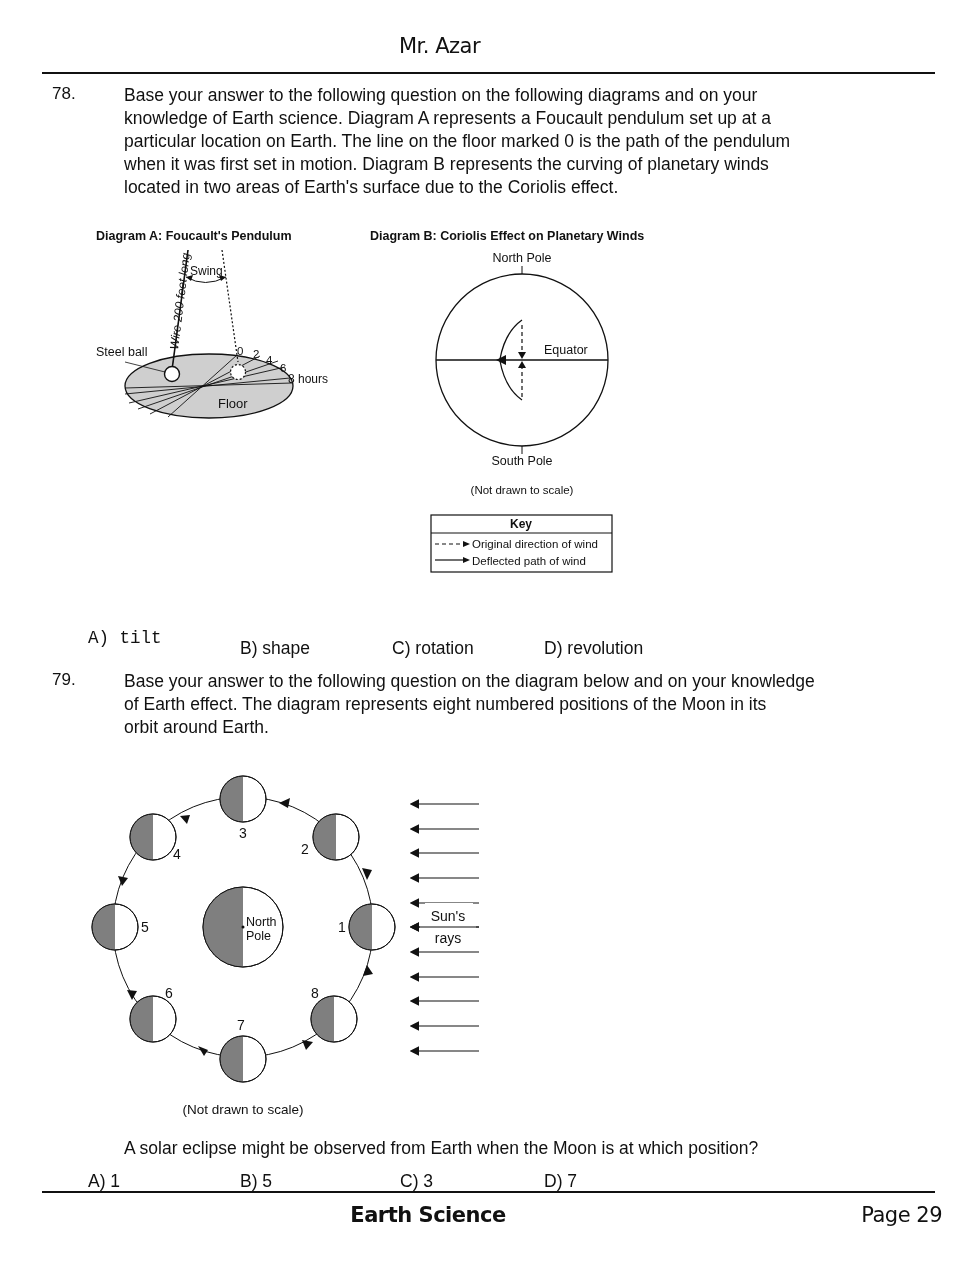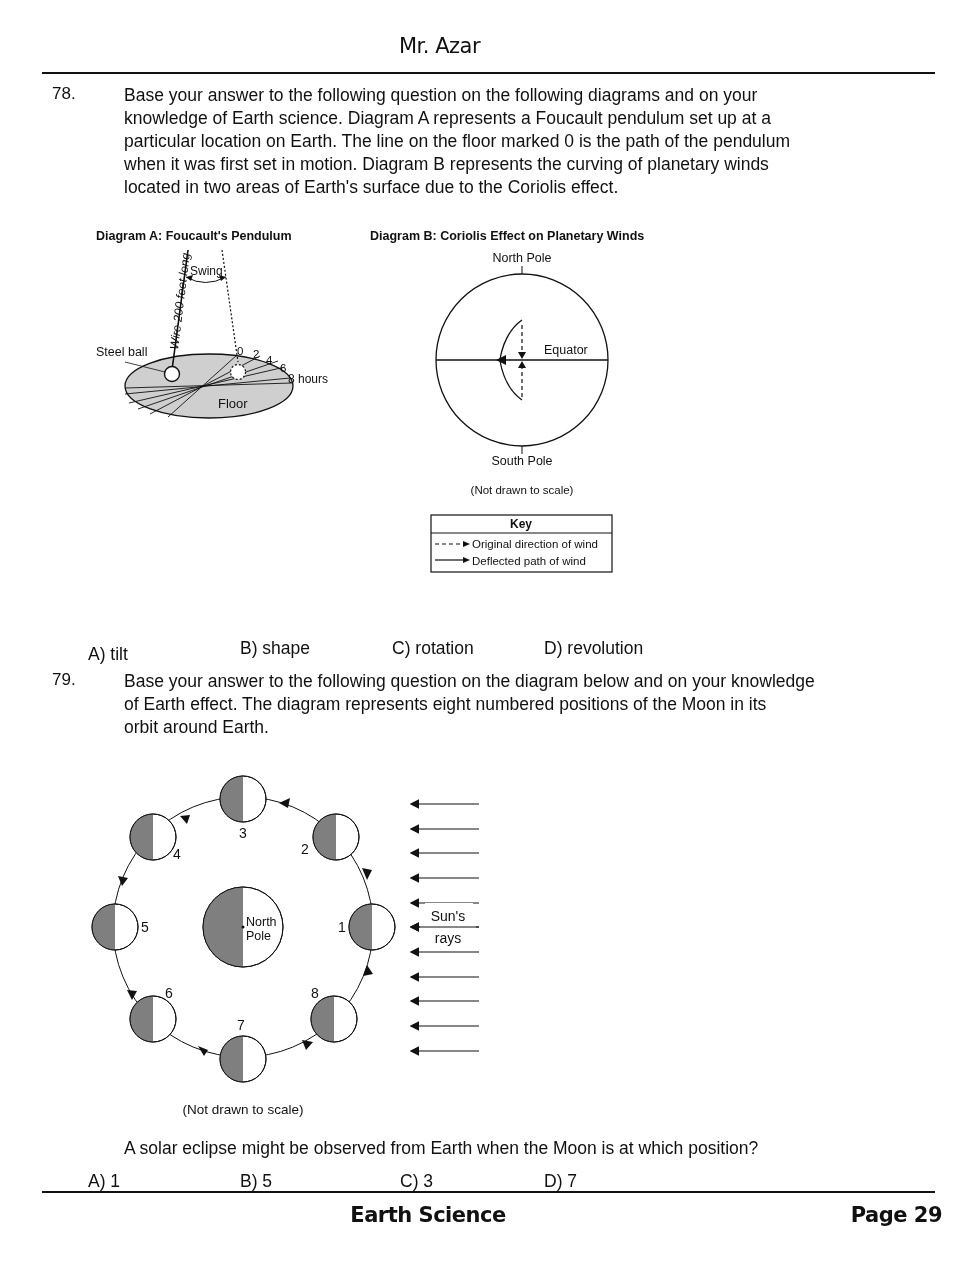--- a/index.html
+++ b/index.html
@@ -4,21 +4,21 @@
 <style>
   html, body { margin:0; padding:0; background:#fff; }
   body { width:979px; height:1266px; position:relative; font-family:"Liberation Sans", sans-serif; color:#111; overflow:hidden; }
   .abs { position:absolute; }
   .header-title { left:0; width:879px; top:34px; text-align:center; font-family:"DejaVu Sans", sans-serif; font-weight:normal; font-size:21px; letter-spacing:-0.5px; }
   .rule { left:42px; width:893px; height:2px; background:#111; }
   .qnum { font-size:17px; }
   .qtext { font-size:17.5px; line-height:23px;margin-left:36px; }
   .choice { font-size:17.5px; }
   .footer-center { left:0; width:856px; top:1203px; text-align:center; font-family:"DejaVu Sans", sans-serif; font-weight:bold; font-size:21px; letter-spacing:-0.5px; }
-  .footer-right { right:37px; top:1203px; font-family:"DejaVu Sans", sans-serif; font-weight:bold; font-size:21px; letter-spacing:-0.5px; }
+  .footer-right { right:37px; top:1203px; font-family:"DejaVu Sans", sans-serif; font-weight:normal; font-size:21px; letter-spacing:-0.5px; }
   svg text { font-family:"Liberation Sans", sans-serif; }
 </style>
 </head>
 <body>
 
 <div class="abs header-title">Mr. Azar</div>
 <div class="abs rule" style="top:72px;"></div>
 
 <div class="abs qnum" style="left:52px; top:84px;">78.</div>
 <div class="abs qtext" style="left:88px; top:84px;">
@@ -91,21 +91,21 @@
   <line x1="75" y1="322" x2="103" y2="322" stroke="#111" stroke-width="1.2" stroke-dasharray="4,3"></line>
   <polygon points="110,322 103,319 103,325" fill="#111"></polygon>
   <text x="112" y="326" font-size="11.5" fill="#111">Original direction of wind</text>
   <line x1="75" y1="338" x2="103" y2="338" stroke="#111" stroke-width="1.2"></line>
   <polygon points="110,338 103,335 103,341" fill="#111"></polygon>
   <text x="112" y="343" font-size="11.5" fill="#111">Deflected path of wind</text>
 </svg>
 
 <div class="abs qtext" style="left:88px; top:581px;">
 </div>
-<div class="abs choice" style="left:88px; top:644px;">A)  tilt</div>
+<div class="abs choice" style="left:88px; top:628px;font-family:Liberation Mono, monospace;">A)  tilt</div>
 <div class="abs choice" style="left:240px; top:638px;">B)  shape</div>
 <div class="abs choice" style="left:392px; top:638px;">C)  rotation</div>
 <div class="abs choice" style="left:544px; top:638px;">D)  revolution</div>
 
 <div class="abs qnum" style="left:52px; top:670px;">79.</div>
 <div class="abs qtext" style="left:88px; top:670px;">
   <div>Base your answer to the following question on the diagram below and on your knowledge</div>
   <div>of Earth effect. The diagram represents eight numbered positions of the Moon in its</div>
   <div>orbit around Earth.</div>
 </div>

